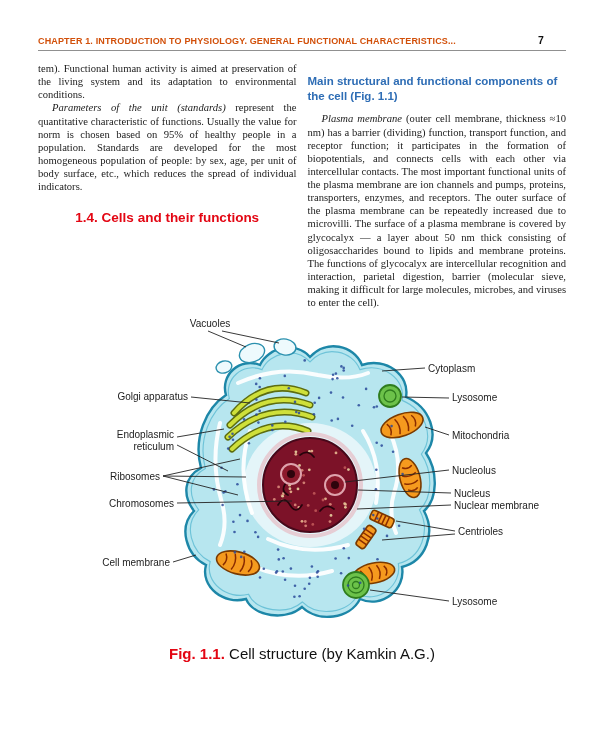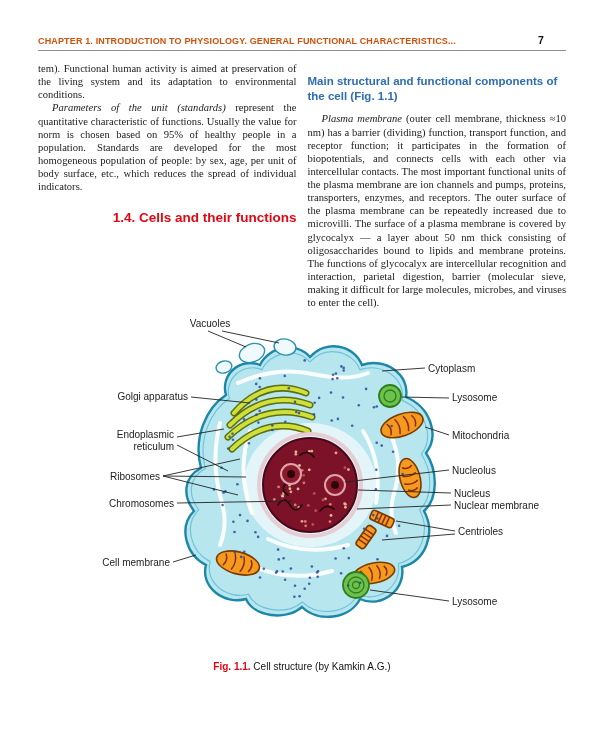--- a/index.html
+++ b/index.html
@@ -17,31 +17,31 @@
   .pagenum{color:#111;font-size:10.5px;}
   .rule{border-top:1px solid #909090;margin-top:4px;}
   .columns{display:flex;gap:11px;margin-top:11px;}
   .col{width:50%;font-size:10.6px;line-height:1.24;text-align:justify;}
   .col p{margin:0;text-indent:14px;}
   .col p.noindent{text-indent:0;}
   .bi{font-style:italic;font-weight:bold;}
   .it{font-style:italic;}
   h2.red{
     font-family:"Liberation Sans",sans-serif;color:var(--accent_red,#e30613);
-    font-size:13.5px;line-height:1.15;margin:17px 0 10px 0;text-align:right;
+    font-size:13.5px;line-height:1.15;margin:17px 0 10px 0;text-align:center;
   }
   h3.blue{
     font-family:"Liberation Sans",sans-serif;color:var(--accent_blue,#2e6db5);
     font-size:11.5px;line-height:1.28;margin:12px 0 9px 0;text-align:left;
   }
   .figure{margin-top:4px;}
   .figure svg{display:block;margin:0 auto;}
   .caption{
     text-align:center;font-family:"Liberation Sans",sans-serif;
-    font-size:10px;margin-top:18px;color:#111;
+    font-size:15px;margin-top:2px;color:#111;
   }
   .caption .fig{color:var(--accent_red,#e30613);font-weight:bold;}
   
   .lbl{font-family:"Liberation Sans",sans-serif;font-size:10px;fill:#222;}
   .ptr{stroke:#222;stroke-width:0.9;fill:none;}
   .cellbody{fill:var(--cell_fill,#b7e6ef);stroke:var(--cell_stroke,#1d87a8);stroke-width:2.4;}
   .inner-membrane{fill:none;stroke:#6ec3d8;stroke-width:1.2;}
   .halo{fill:#e4f5f9;stroke:none;}
   .er{stroke:#ffffff;stroke-width:4;fill:none;stroke-linecap:round;opacity:.92;}
   .vac{fill:#eefafd;stroke:#2a90ae;stroke-width:1.4;}

